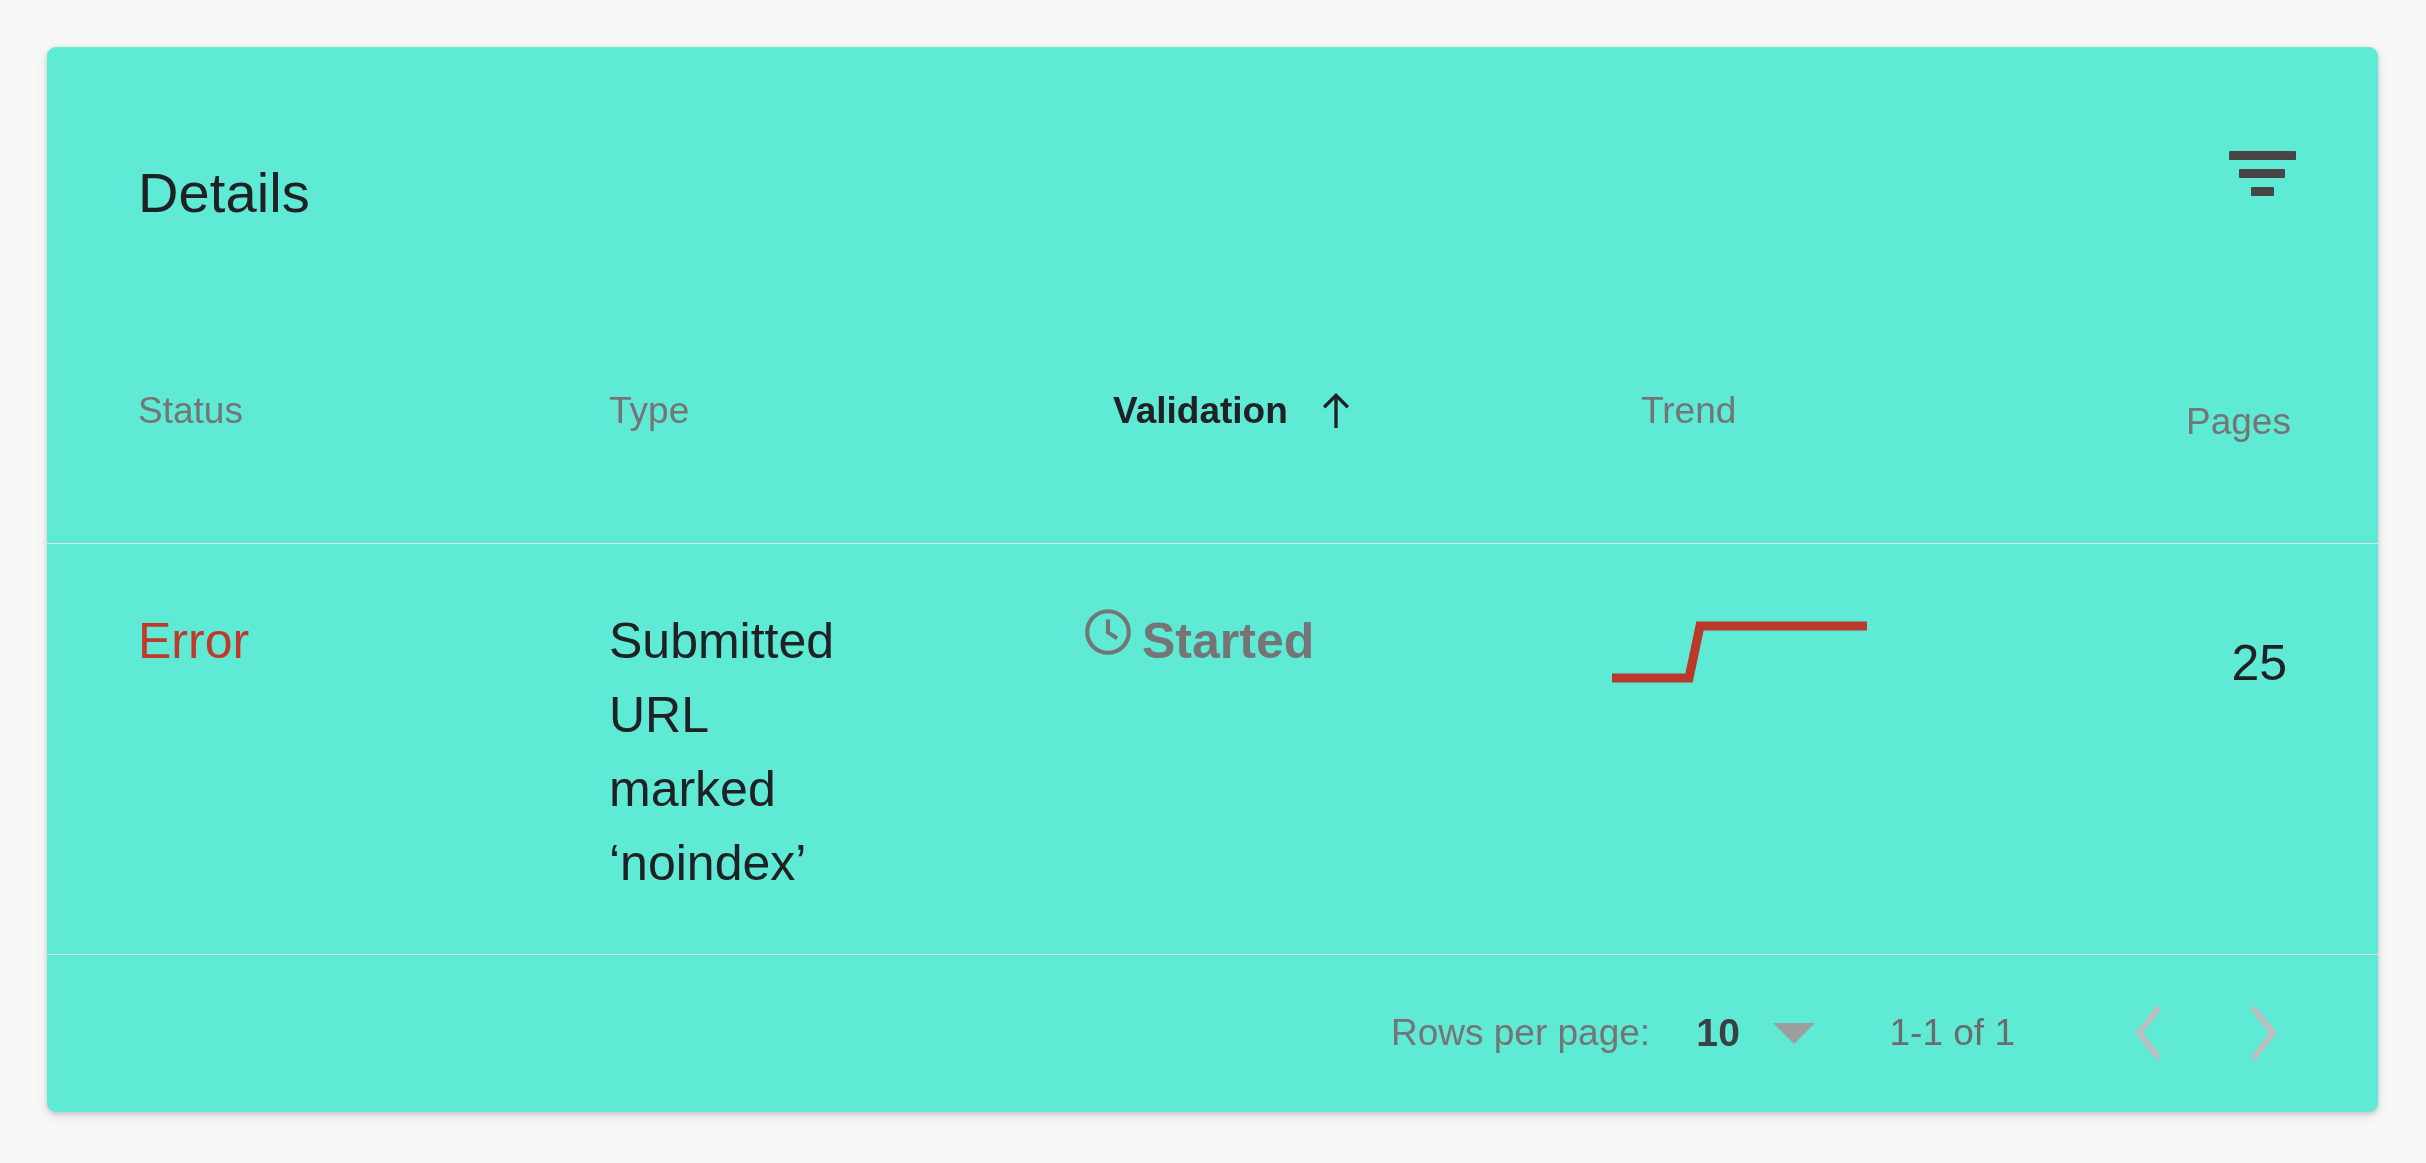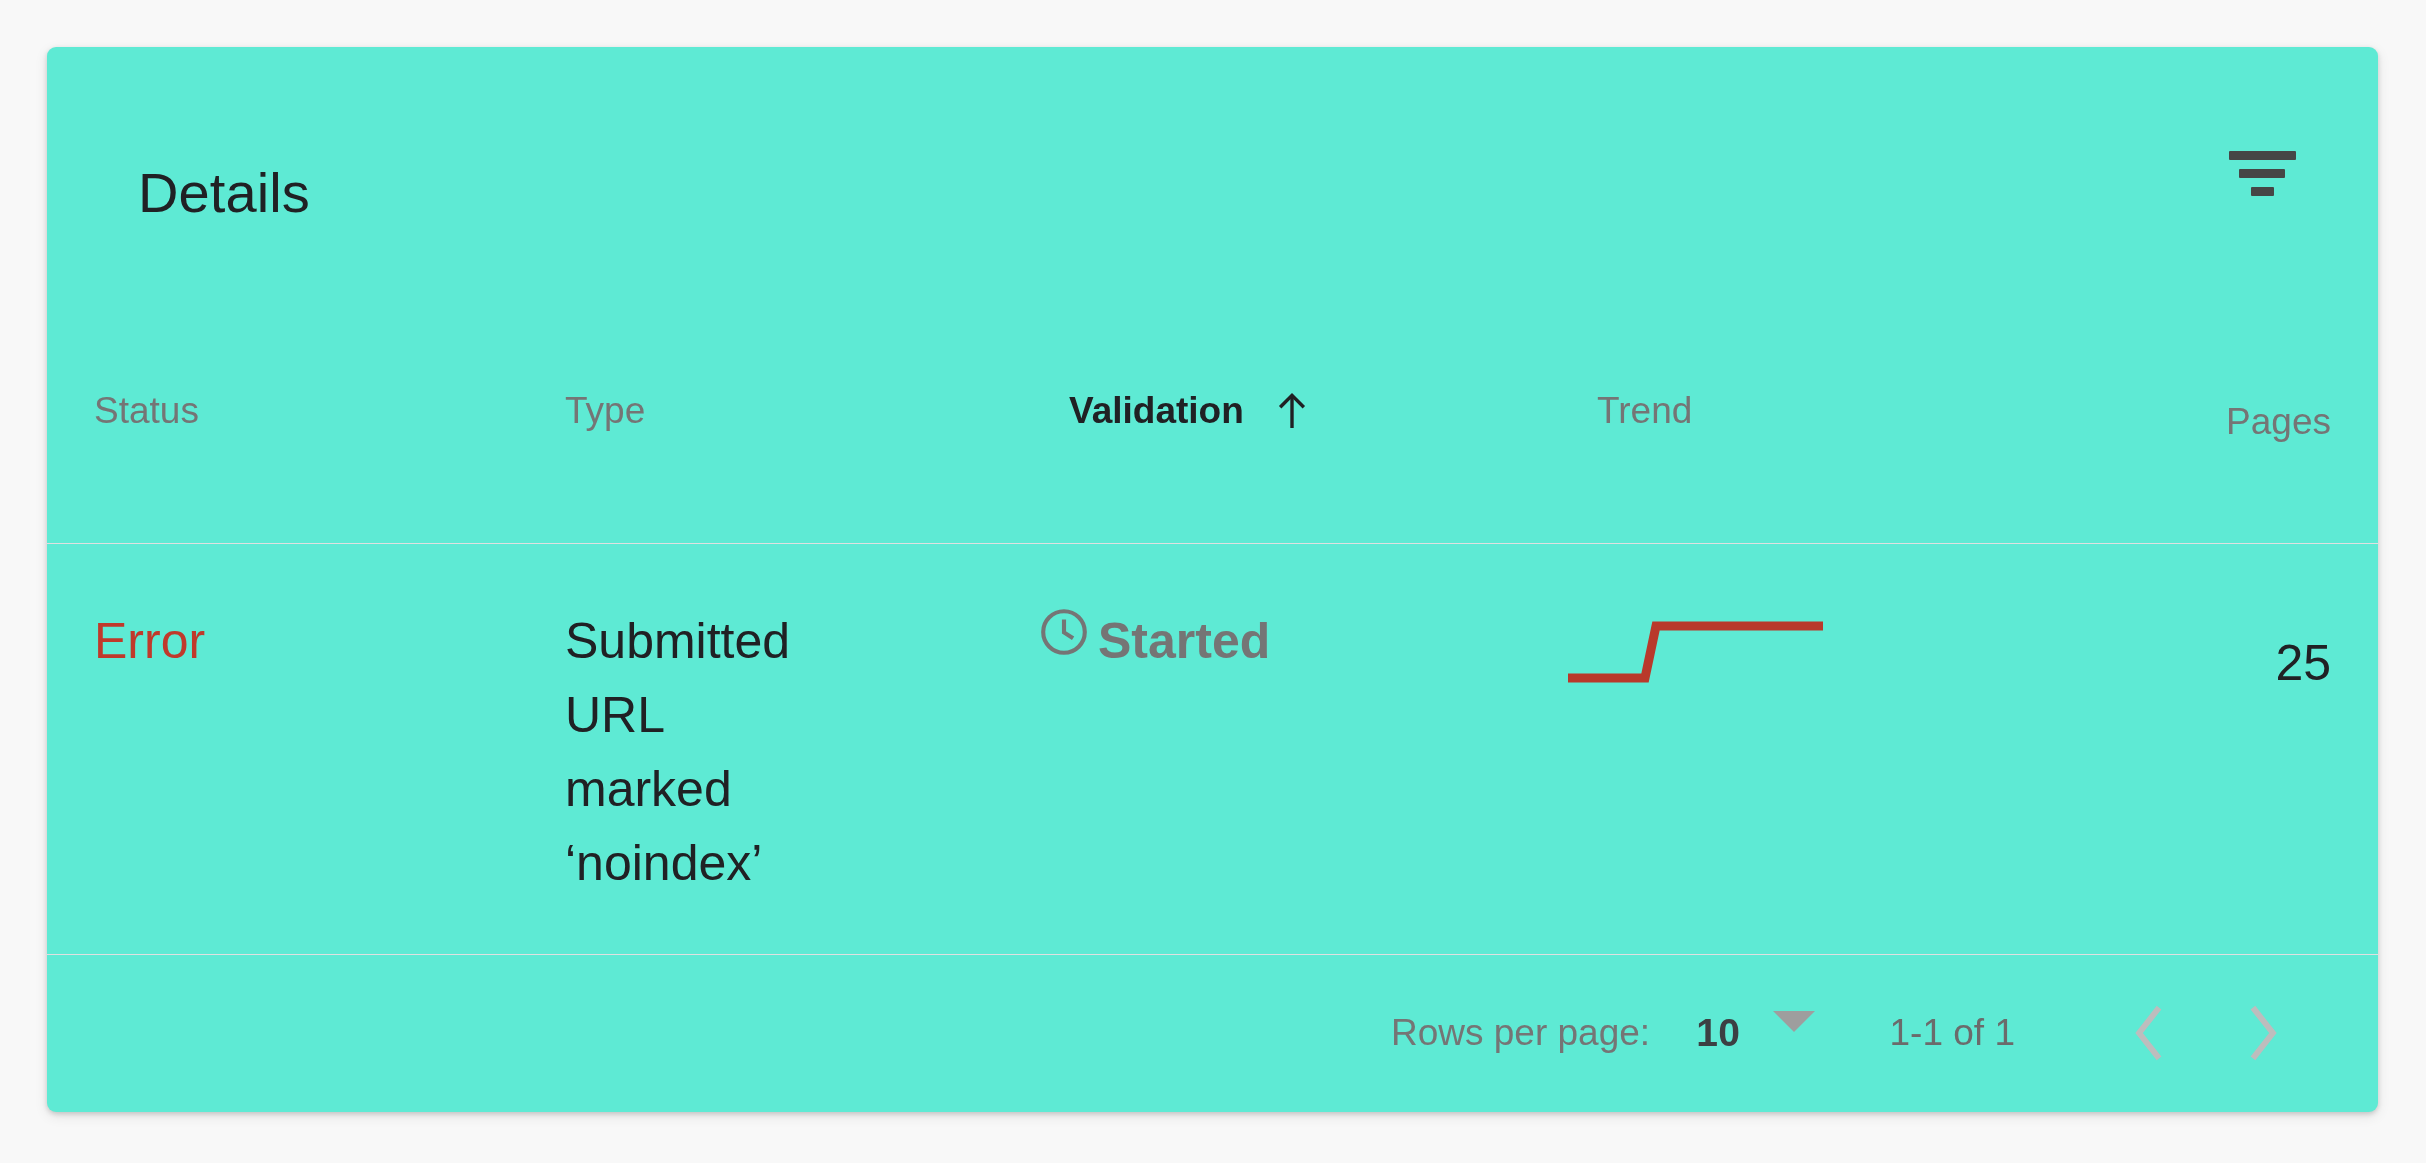--- a/index.html
+++ b/index.html
@@ -72,21 +72,21 @@
   
   .table {
     position: absolute;
     left: 0;
     top: 232px;
     width: 100%;
   }
   .row {
     display: flex;
     align-items: flex-start;
-    padding: 0 47px;
+    padding: 0 91px;
     box-sizing: border-box;
   }
   .divider {
     height: 1px;
     background: #e0e0e0;
     width: 100%;
   }
 
   
   .col-status    { width: 443px; flex: 0 0 443px; }
@@ -181,20 +181,21 @@
     box-sizing: border-box;
   }
   .rows-label {
     font-size: 37px;
     color: #757575;
     white-space: nowrap;
     text-align: right;
   }
   .rows-select {
     display: flex;
+    align-items: center;
     gap: 32px;
     margin-left: 46px;
     cursor: pointer;
   }
   .rows-value {
     font-size: 39px;
     color: #3c4043;
     font-weight: 700;
     letter-spacing: 0.5px;
   }

